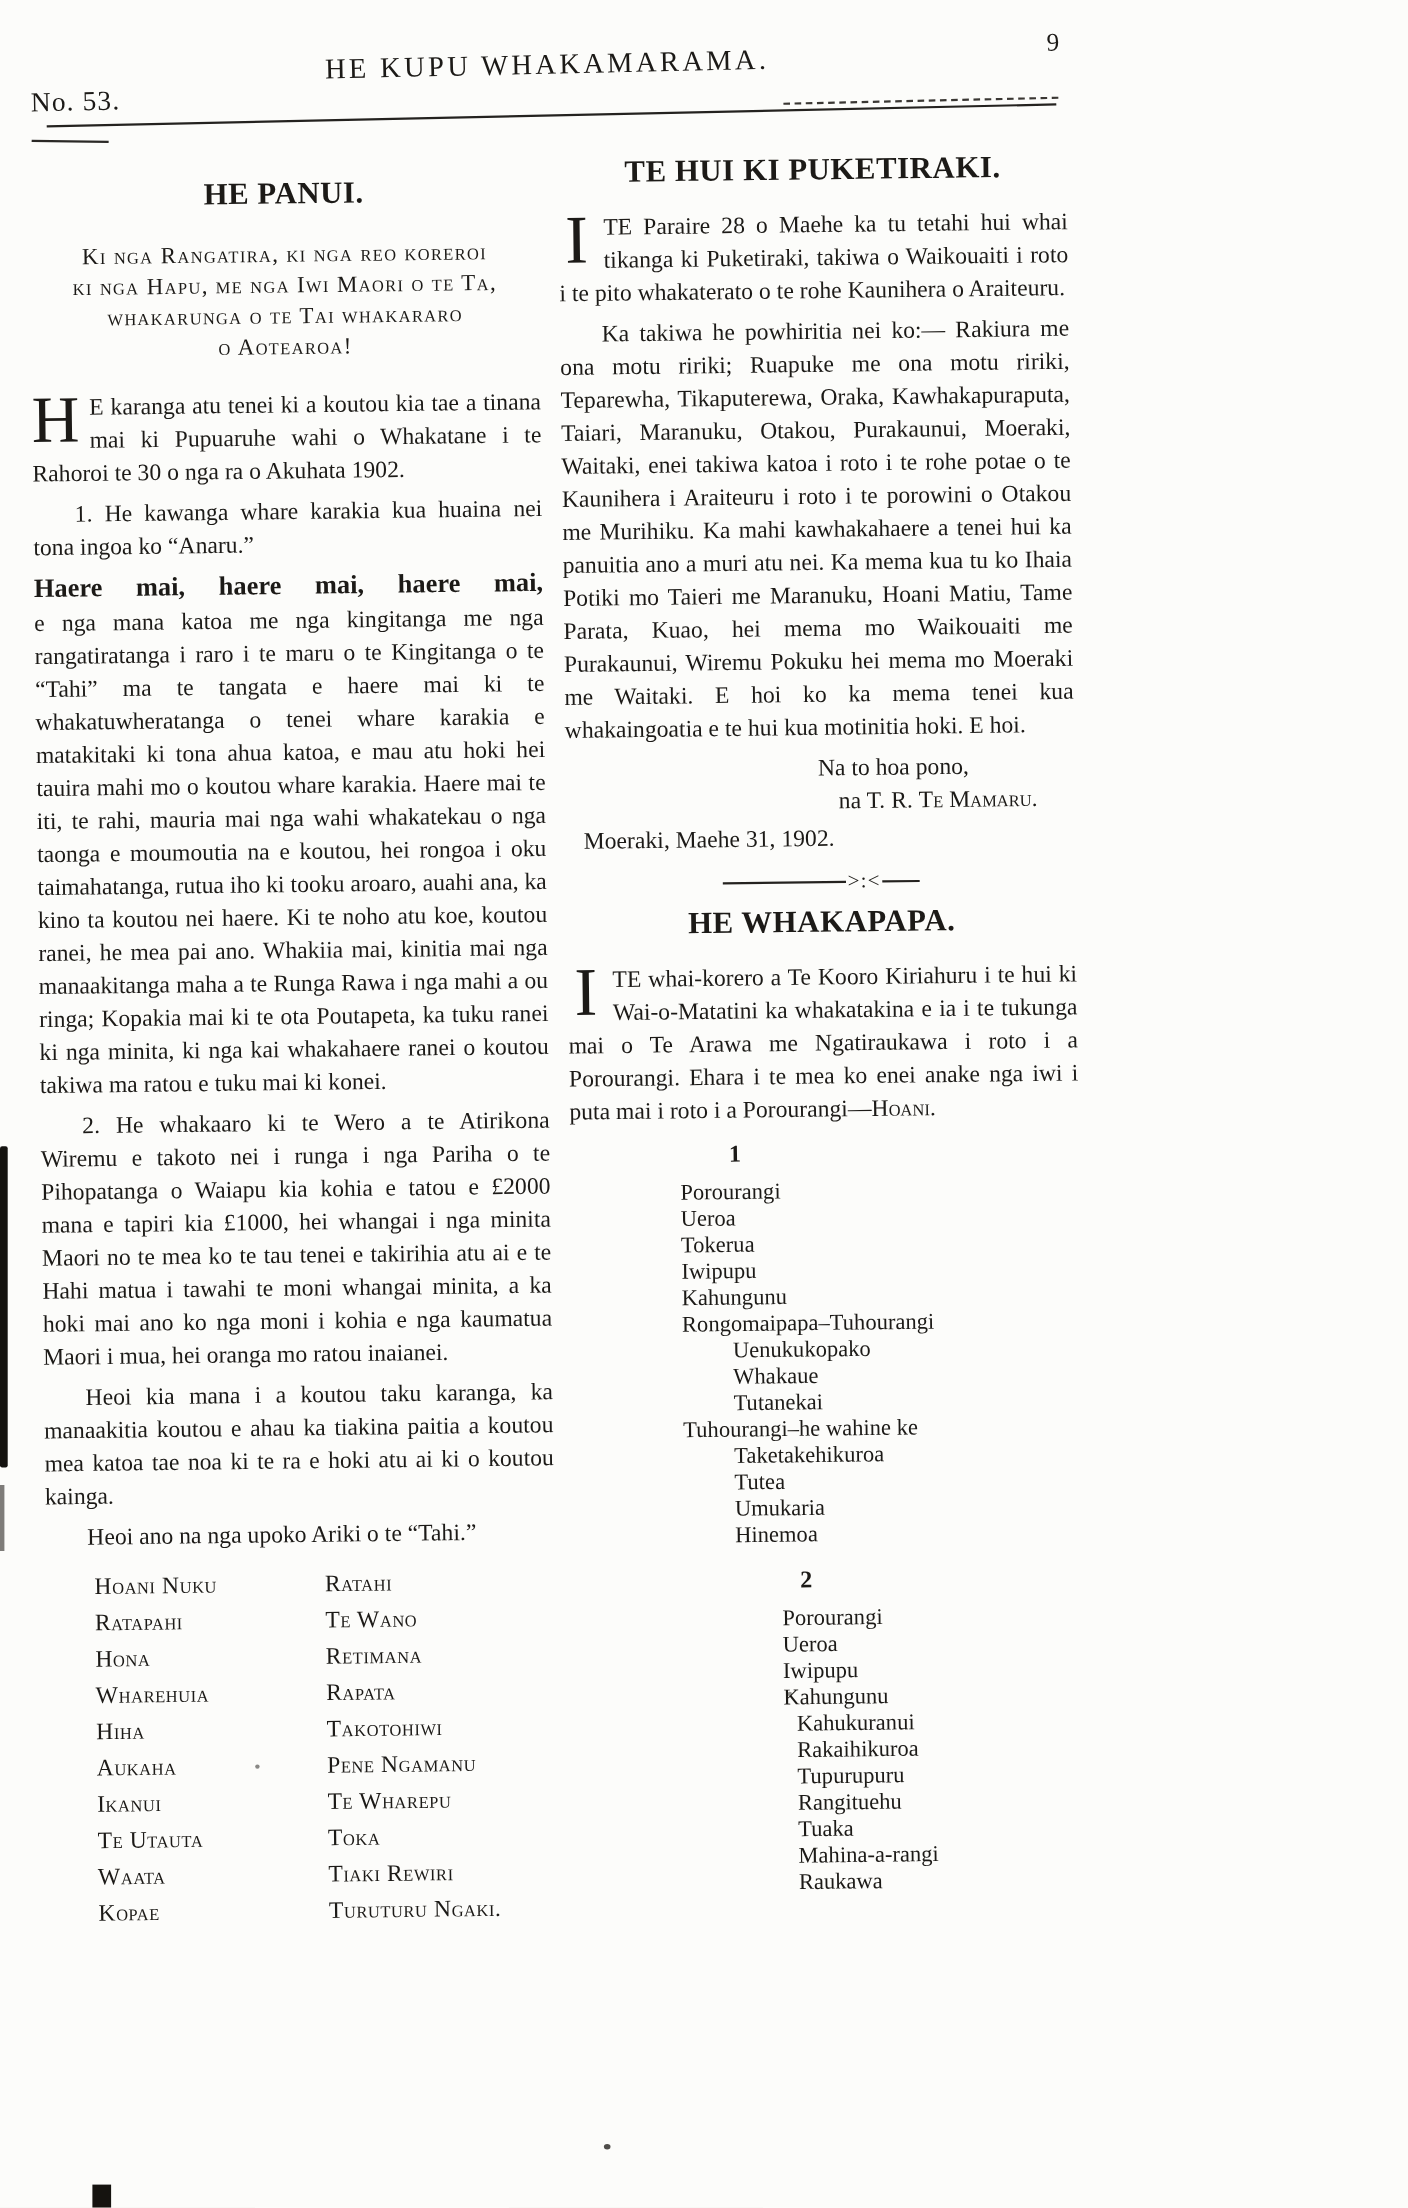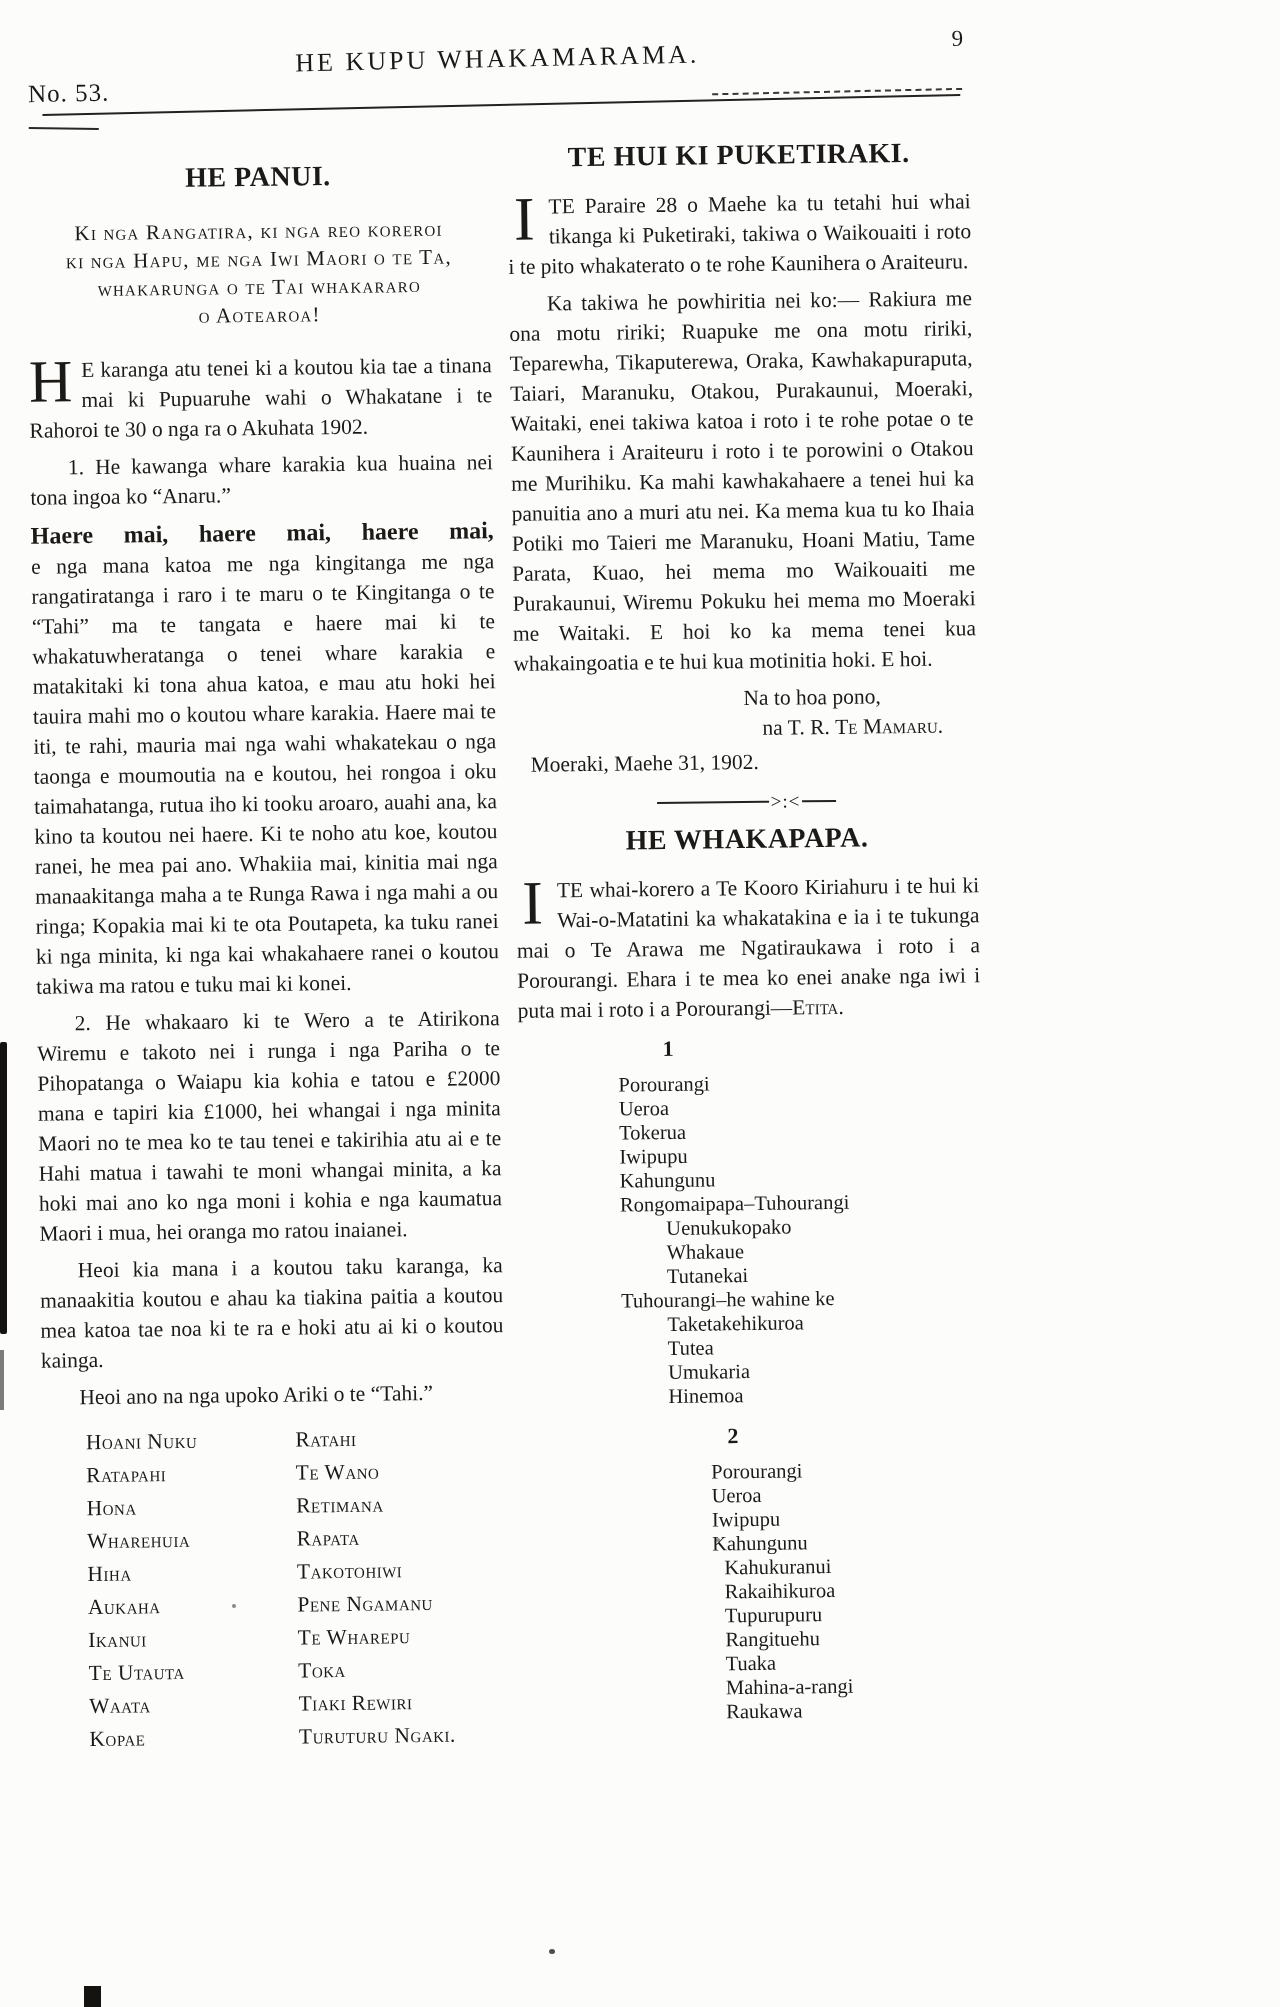--- a/index.html
+++ b/index.html
@@ -169,21 +169,21 @@
 
         <div class="divider">
           <span class="dline-l"></span>
           <span class="dglyph">&gt;:&lt;</span>
           <span class="dline-r"></span>
         </div>
 
         <h2 class="art-head">HE WHAKAPAPA.</h2>
 
         <p>
-          <span class="dropcap dropcap-narrow">I</span><span>TE whai-korero a Te Kooro Kiriahuru i te hui ki Wai-o-Matatini ka whakatakina e ia i te tukunga mai o Te Arawa me Ngatiraukawa i roto i a Porourangi. Ehara i te mea ko enei anake nga iwi i puta mai i roto i a Porourangi—</span><span class="smallcaps">Etita.</span>
+          <span class="dropcap dropcap-narrow">I</span><span>TE whai-korero a Te Kooro Kiriahuru i te hui ki Wai-o-Matatini ka whakatakina e ia i te tukunga mai o Te Arawa me Ngatiraukawa i roto i a Porourangi. Ehara i te mea ko enei anake nga iwi i puta mai i roto i a Porourangi—</span><span class="smallcaps">Hoani.</span>
         </p>
 
         <div class="gen-label">1</div>
 
         <div class="gen-block">
           <div class="gen-item">Porourangi</div>
           <div class="gen-item">Ueroa</div>
           <div class="gen-item">Tokerua</div>
           <div class="gen-item">Iwipupu</div>
           <div class="gen-item">Kahungunu</div>

